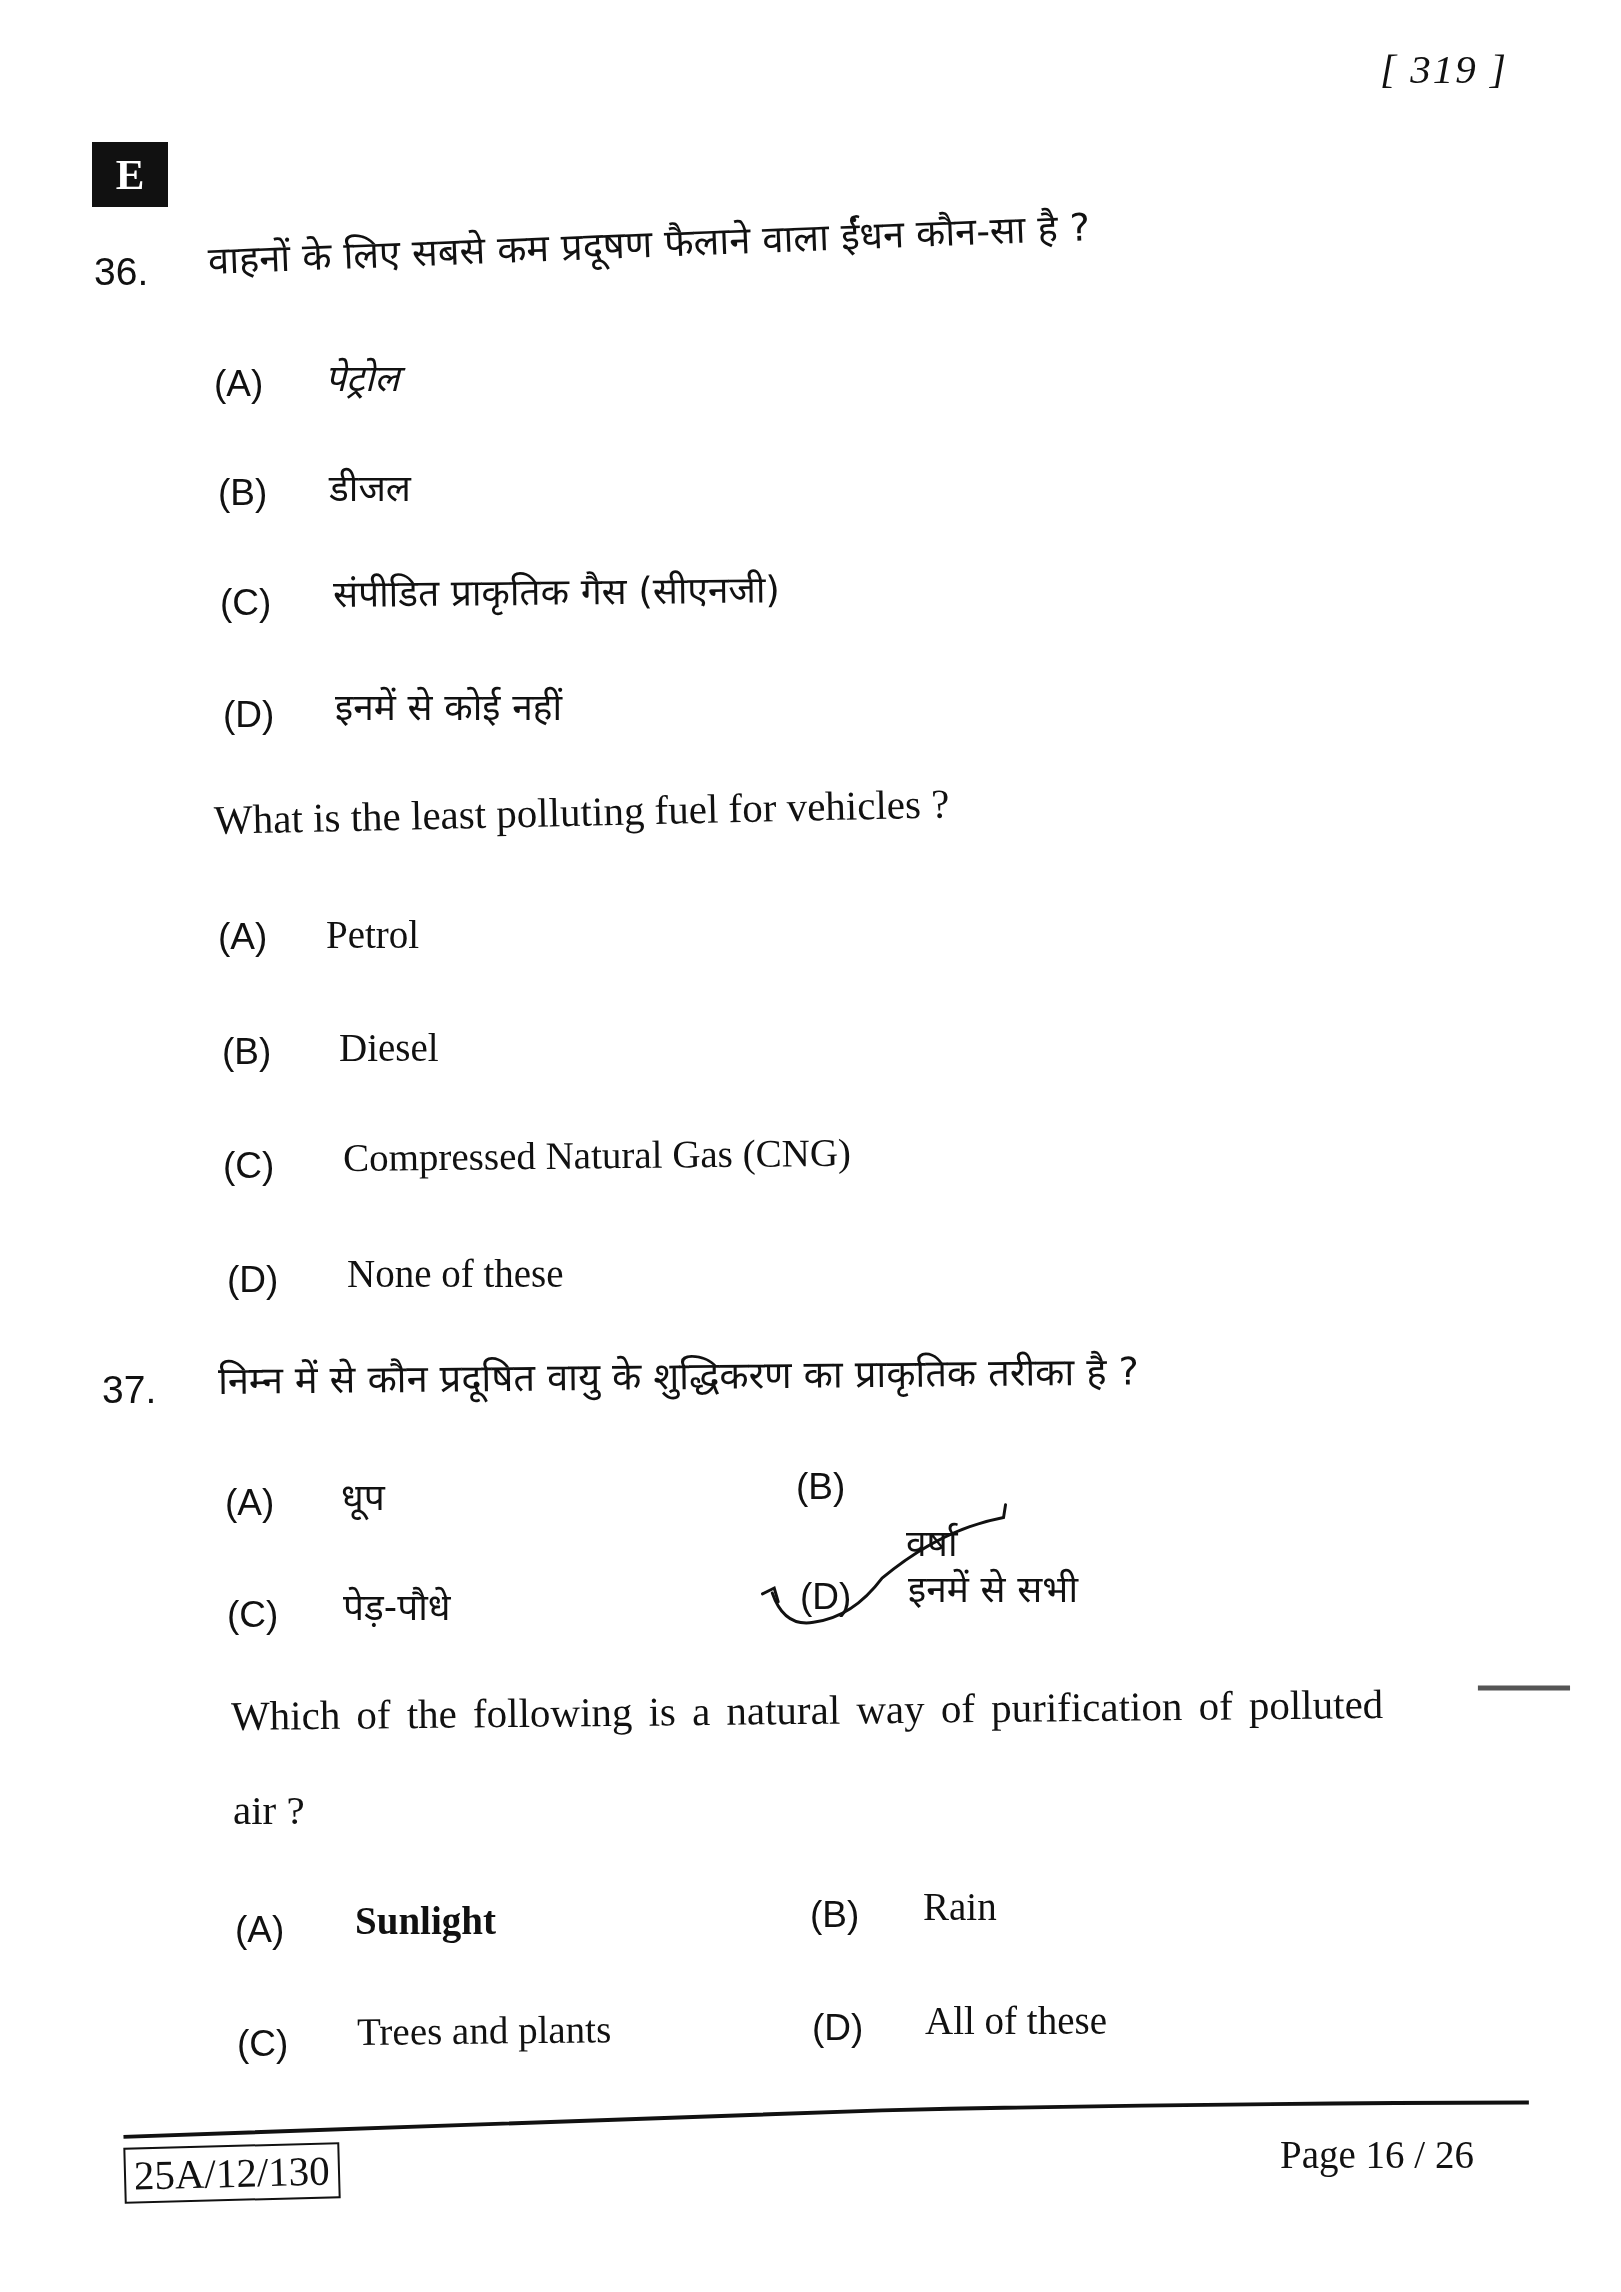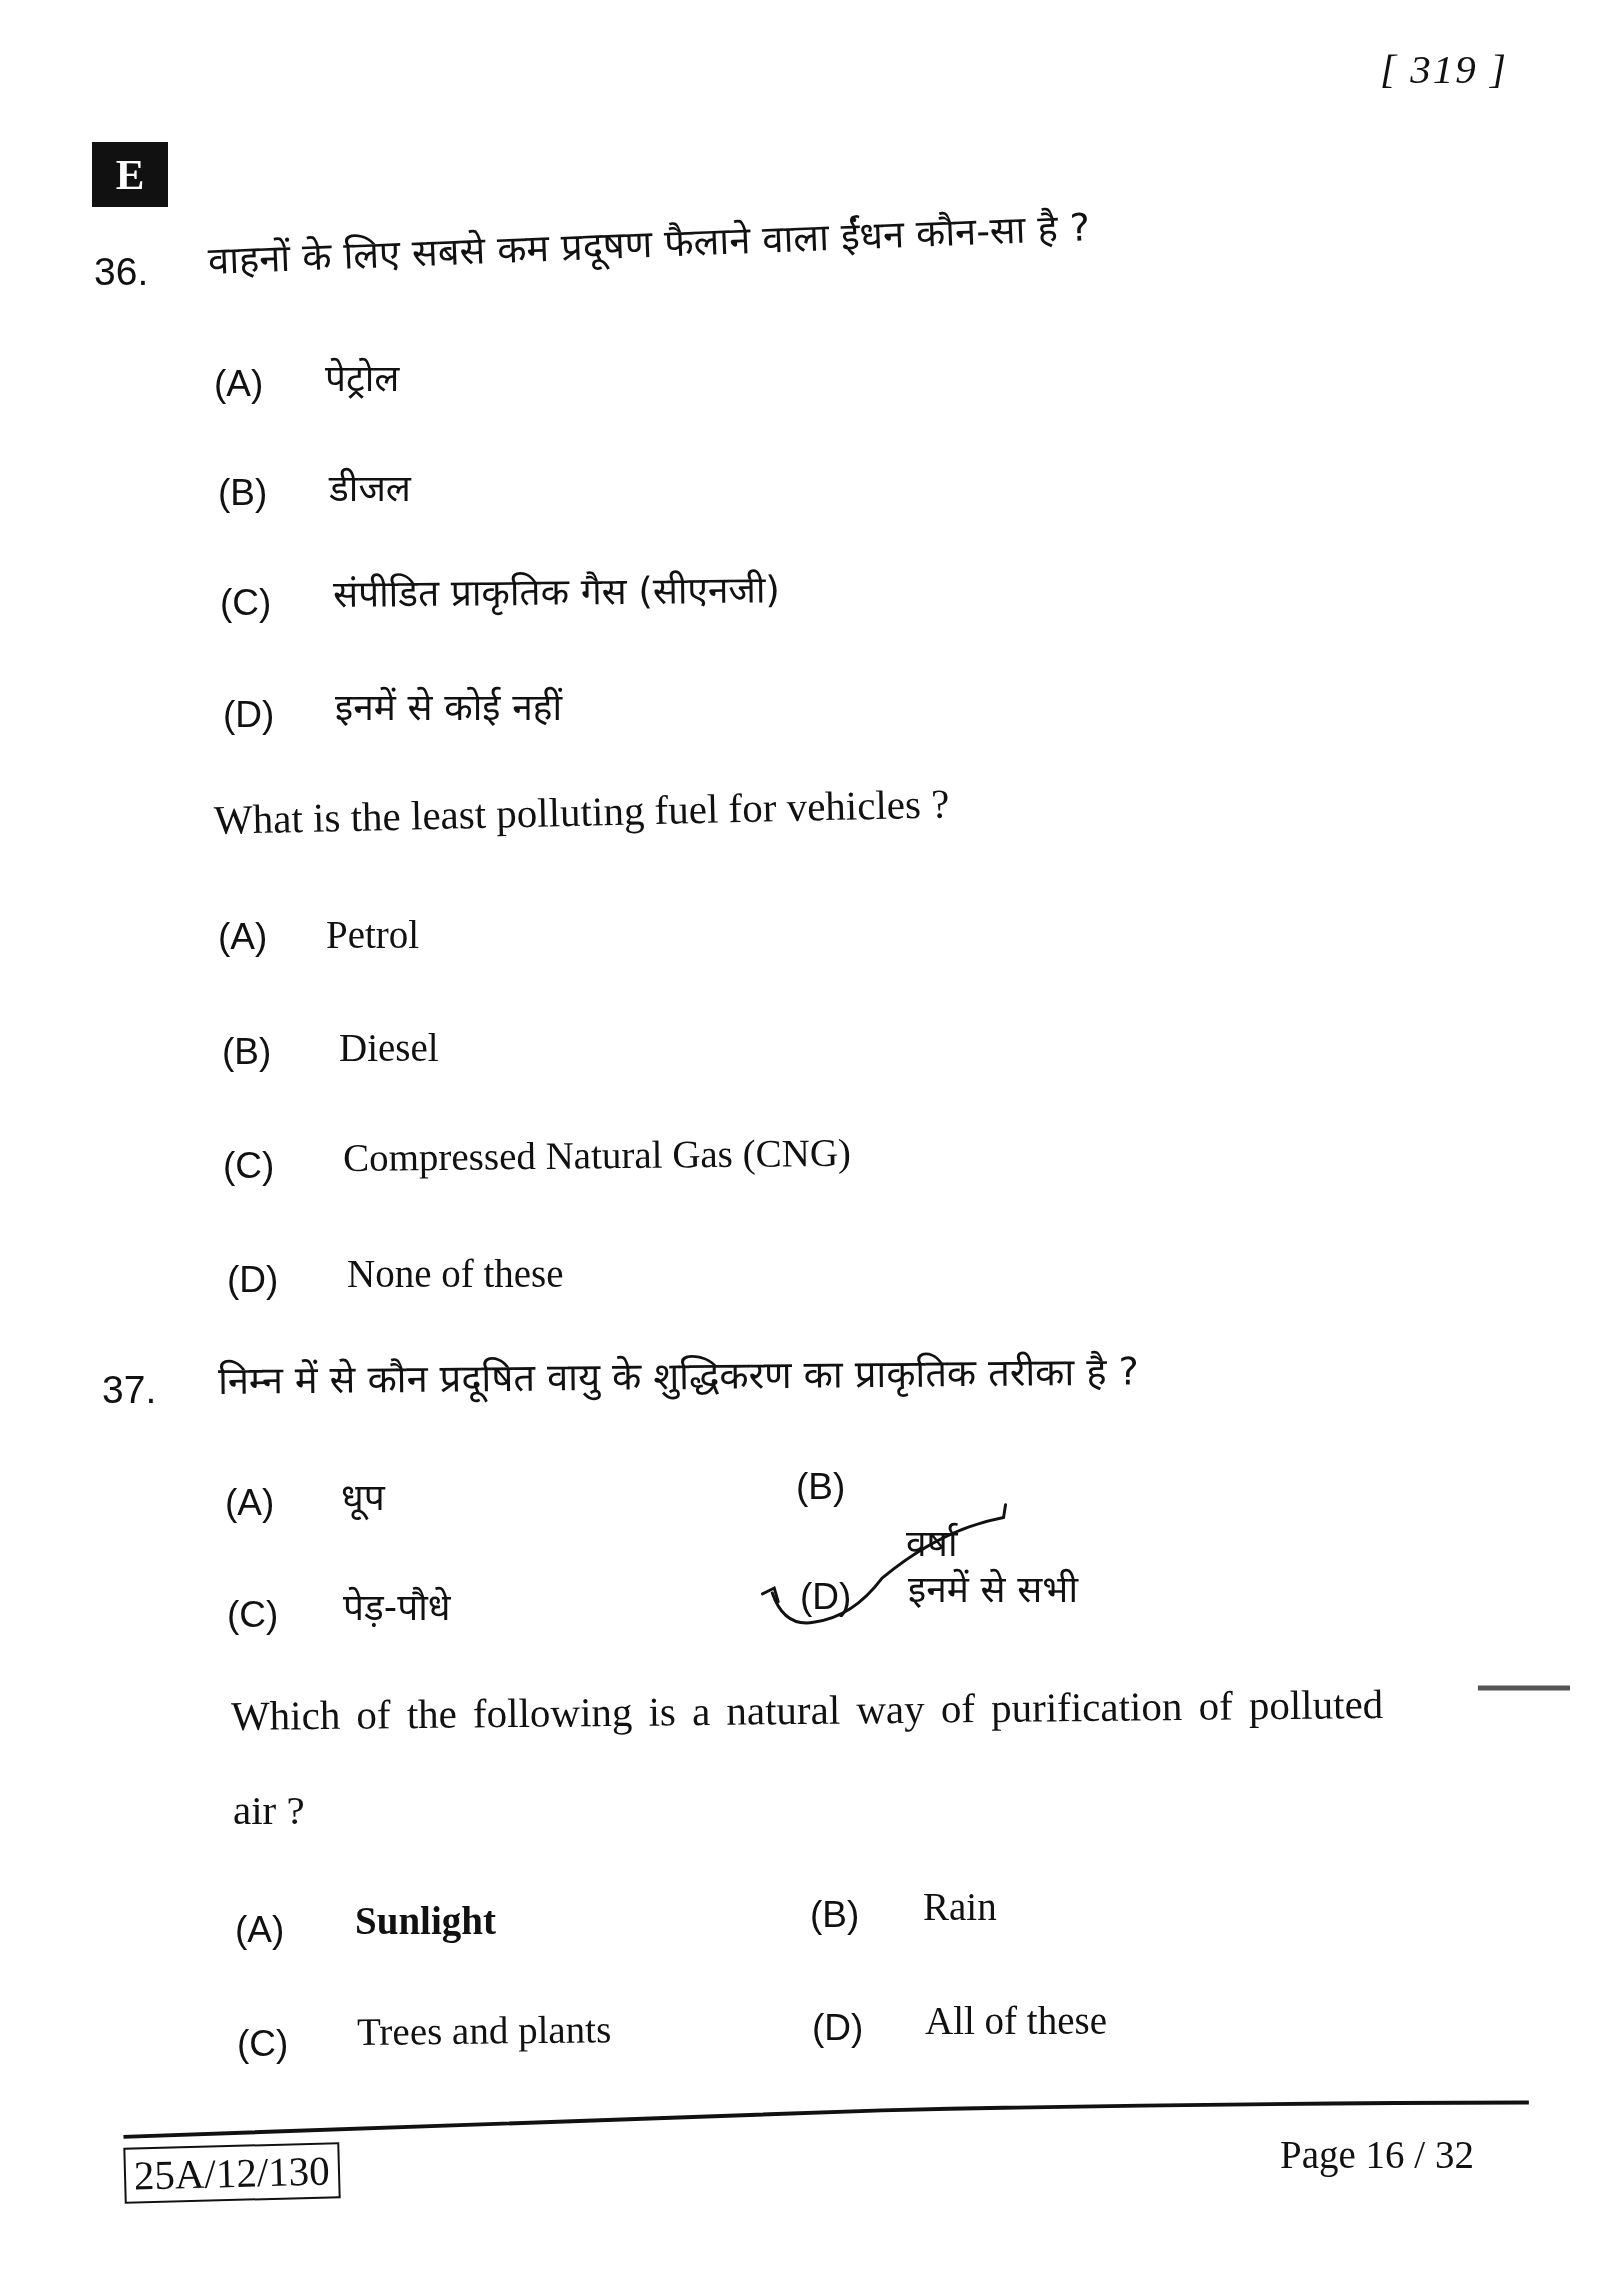--- a/index.html
+++ b/index.html
@@ -37,21 +37,21 @@
 </head>
 <body>
 
 <div class="abs serial">[ 319 ]</div>
 <div class="abs set-badge">E</div>
 
 <div class="abs qnum" style="left:94px; top:250px;">36.</div>
 <div class="abs hi rot1" style="left:208px; top:233px; font-size:38px;">वाहनों के लिए सबसे कम प्रदूषण फैलाने वाला ईंधन कौन-सा है ?</div>
 
 <div class="abs opt-label" style="left:214px; top:363px;">(A)</div>
-<div class="abs hi" style="left:325px; top:351px;">पेट्रोल</div>
+<div class="abs hi" style="left:325px; top:351px;font-style:italic;">पेट्रोल</div>
 
 <div class="abs opt-label" style="left:218px; top:472px;">(B)</div>
 <div class="abs hi" style="left:329px; top:461px;">डीजल</div>
 
 <div class="abs opt-label" style="left:220px; top:582px;">(C)</div>
 <div class="abs hi rot3" style="left:333px; top:567px;">संपीडित प्राकृतिक गैस (सीएनजी)</div>
 
 <div class="abs opt-label" style="left:223px; top:694px;">(D)</div>
 <div class="abs hi" style="left:335px; top:680px;">इनमें से कोई नहीं</div>
 
@@ -100,14 +100,14 @@
 <div class="abs en" style="left:925px; top:1998px;">All of these</div>
 
 <svg class="overlay" width="1621" height="2293" viewBox="0 0 1654 2339">
   <path d="M 788 1625 Q 800 1660 830 1655 Q 870 1650 900 1610 Q 960 1560 1024 1548 L 1026 1535" fill="none" stroke="#111" stroke-width="3" stroke-linecap="round"></path>
   <path d="M 778 1626 L 790 1620 L 794 1634" fill="none" stroke="#111" stroke-width="3" stroke-linecap="round"></path>
   <line x1="1508" y1="1722" x2="1602" y2="1722" stroke="#555" stroke-width="5"></line>
   <path d="M 126 2180 Q 500 2168 900 2153 Q 1200 2146 1560 2145" fill="none" stroke="#111" stroke-width="4"></path>
 </svg>
 
 <div class="abs footer-code">25A/12/130</div>
-<div class="abs page-num">Page 16 / 32</div>
+<div class="abs page-num">Page 16 / 26</div>
 
 
 </body></html>

